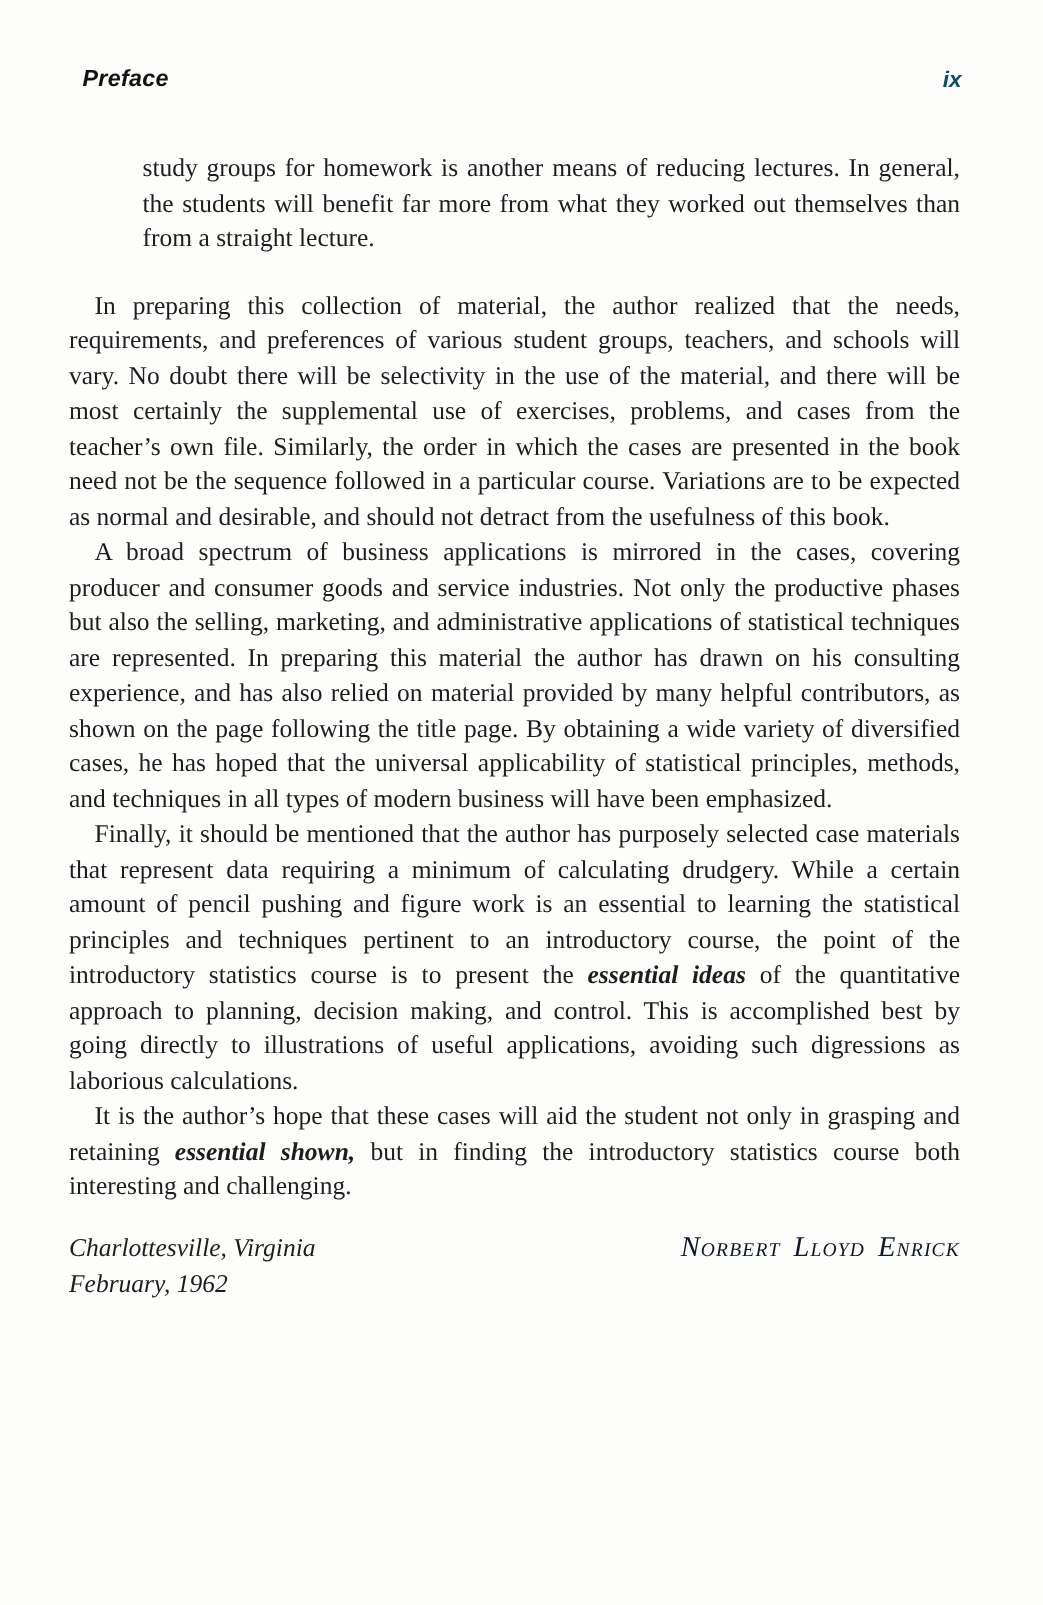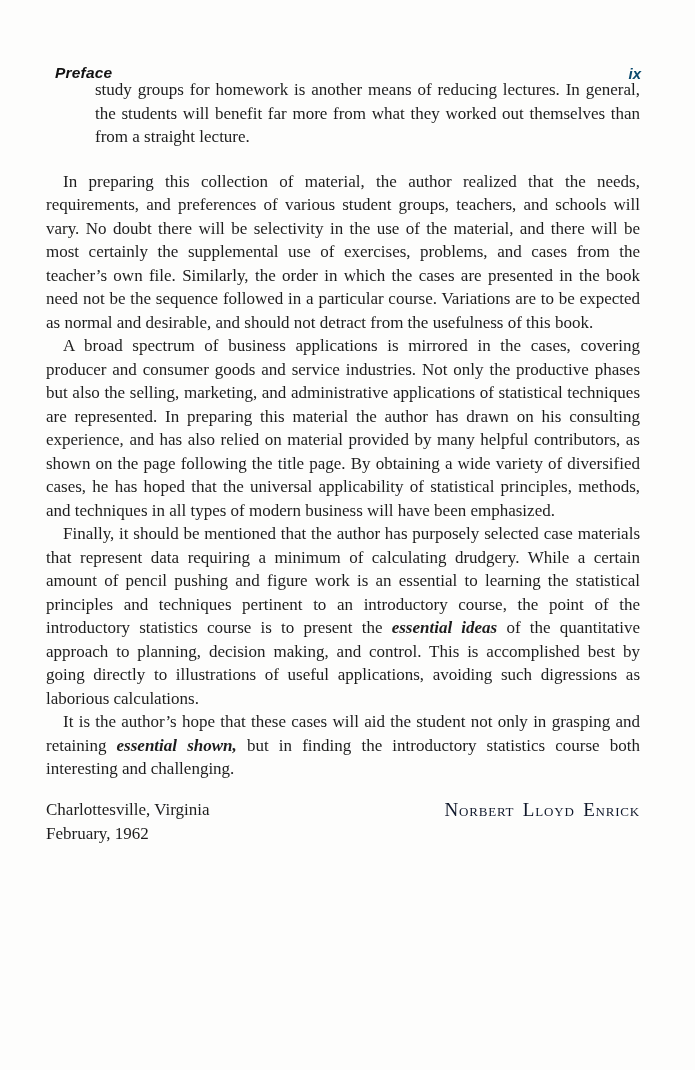--- a/index.html
+++ b/index.html
@@ -11,21 +11,21 @@
     position: relative;
     width: 695px;
     height: 1070px;
     background: #fdfdfc;
     overflow: hidden;
   }
   .header {
     position: absolute;
     left: 55px;
     right: 54px;
-    top: 64px;
+    top: 44px;
     display: flex;
     justify-content: space-between;
     align-items: flex-end;
   }
   .title {
     font-family: "Liberation Sans", sans-serif;
     font-weight: bold;
     font-style: italic;
     font-size: 15.5px;
     letter-spacing: 0.2px;
@@ -35,21 +35,21 @@
     font-family: "Liberation Sans", sans-serif;
     font-weight: bold;
     font-size: 15px;
     color: #0c4a6e;
     font-style: italic;
   }
   .textcol {
     position: absolute;
     left: 46px;
     width: 594px;
-    top: 78px;
+    top: 100px;
     font-family: "Liberation Serif", serif;
     font-size: 17px;
     line-height: 23.5px;
     text-align: justify;
     color: #1d1d1d;
   }
   .quote {
     margin: 0 0 21px 49px;
   }
   p.body {
@@ -58,20 +58,21 @@
   }
   .ital {
     font-style: italic;
     font-weight: bold;
   }
   .signature {
     display: flex;
     justify-content: space-between;
     align-items: flex-start;
     margin-top: 17px;
+    font-style: italic;
   }
   .sig-left div {
     line-height: 24.5px;
   }
   .sig-author {
     font-variant: small-caps;
     letter-spacing: 0.8px;
     font-size: 19px;
     word-spacing: 3px;
     color: #0f172a;

